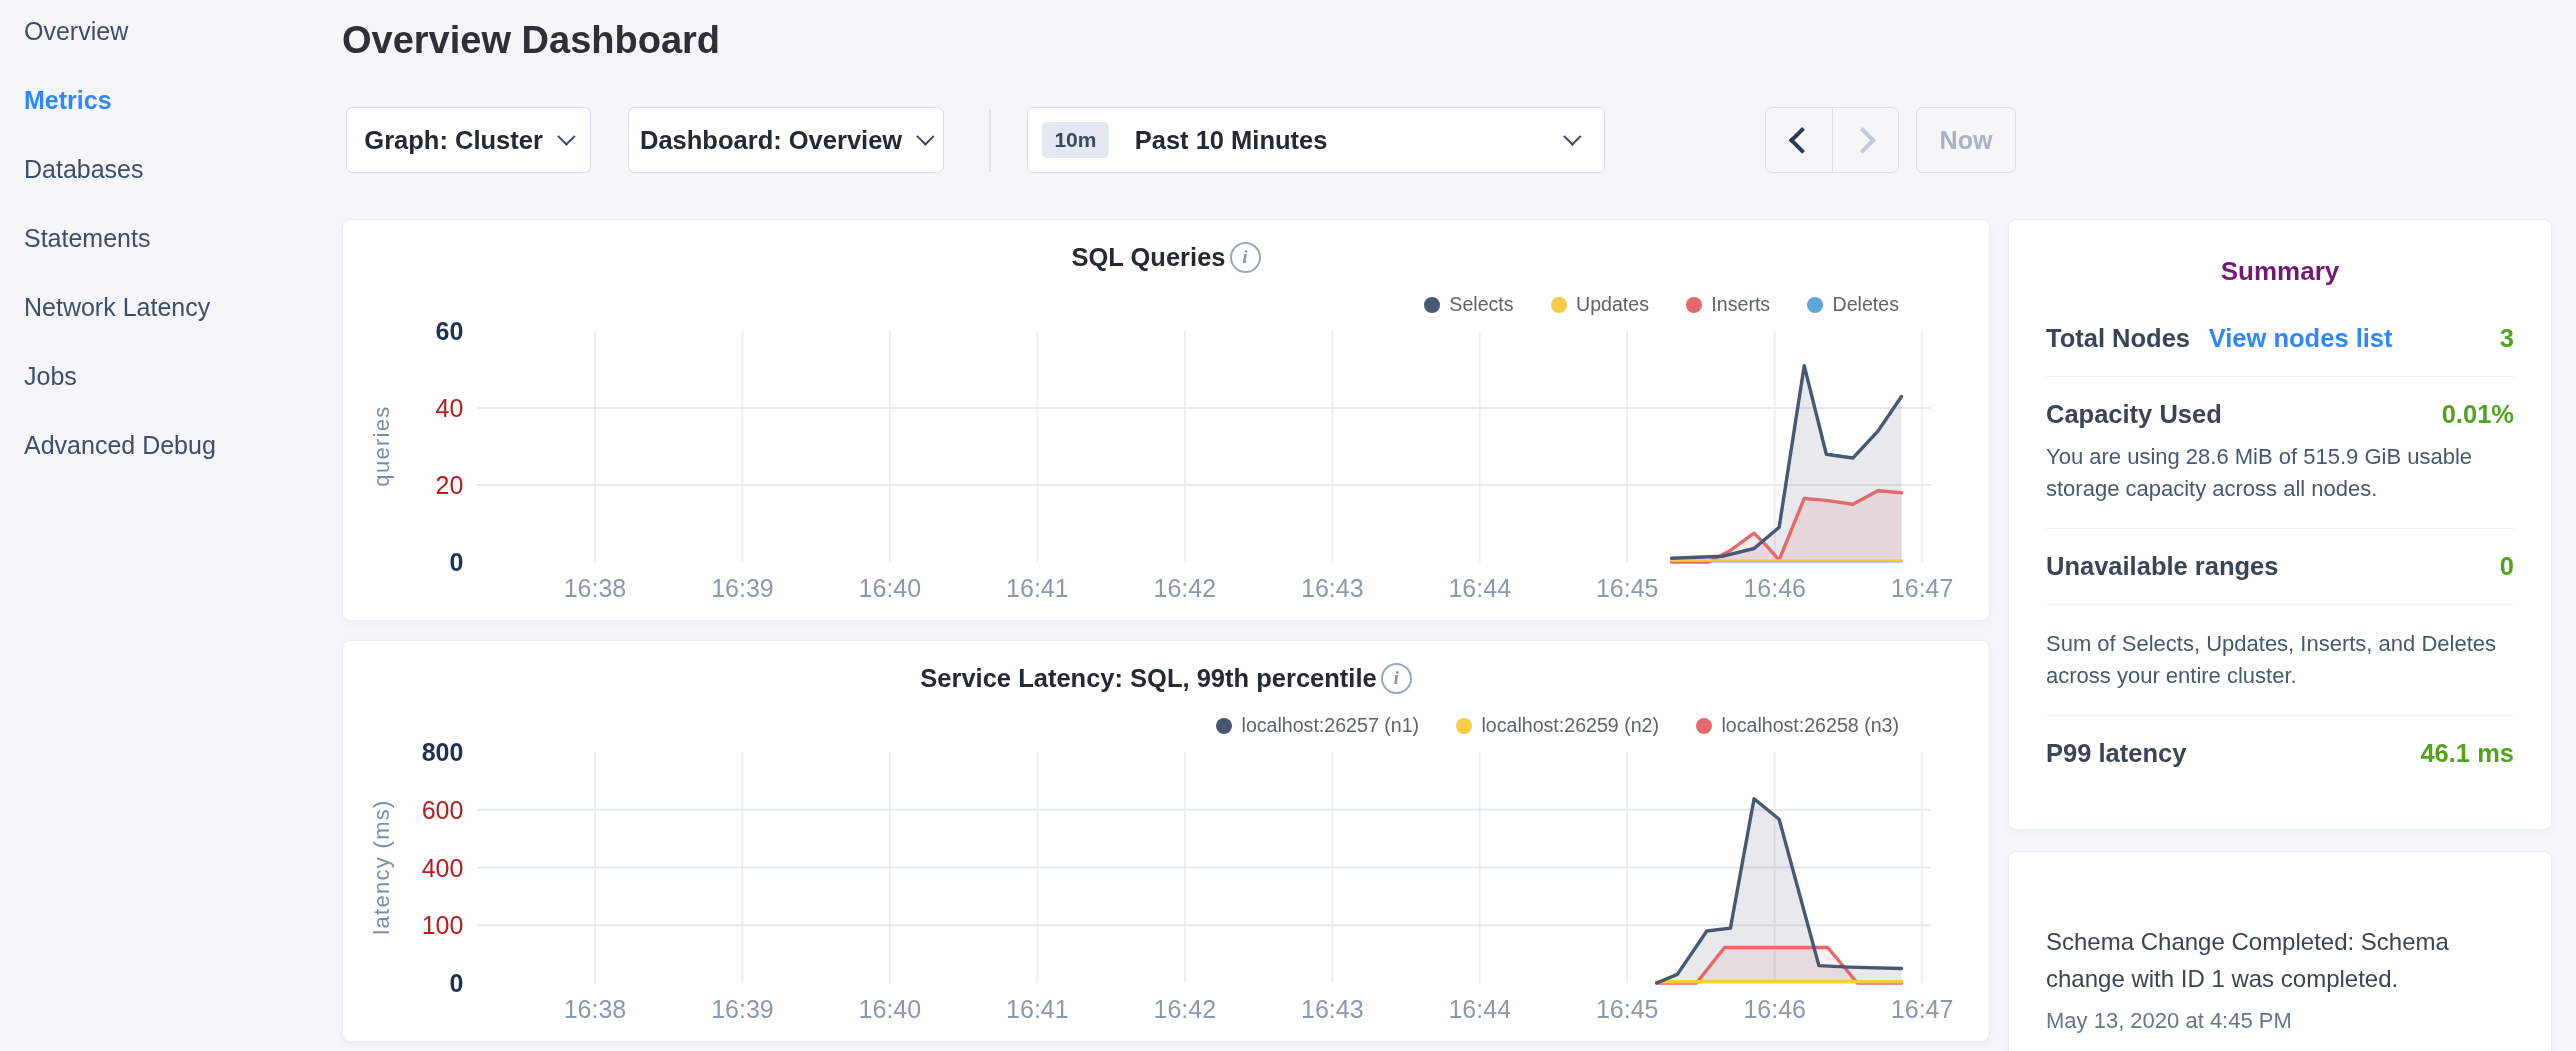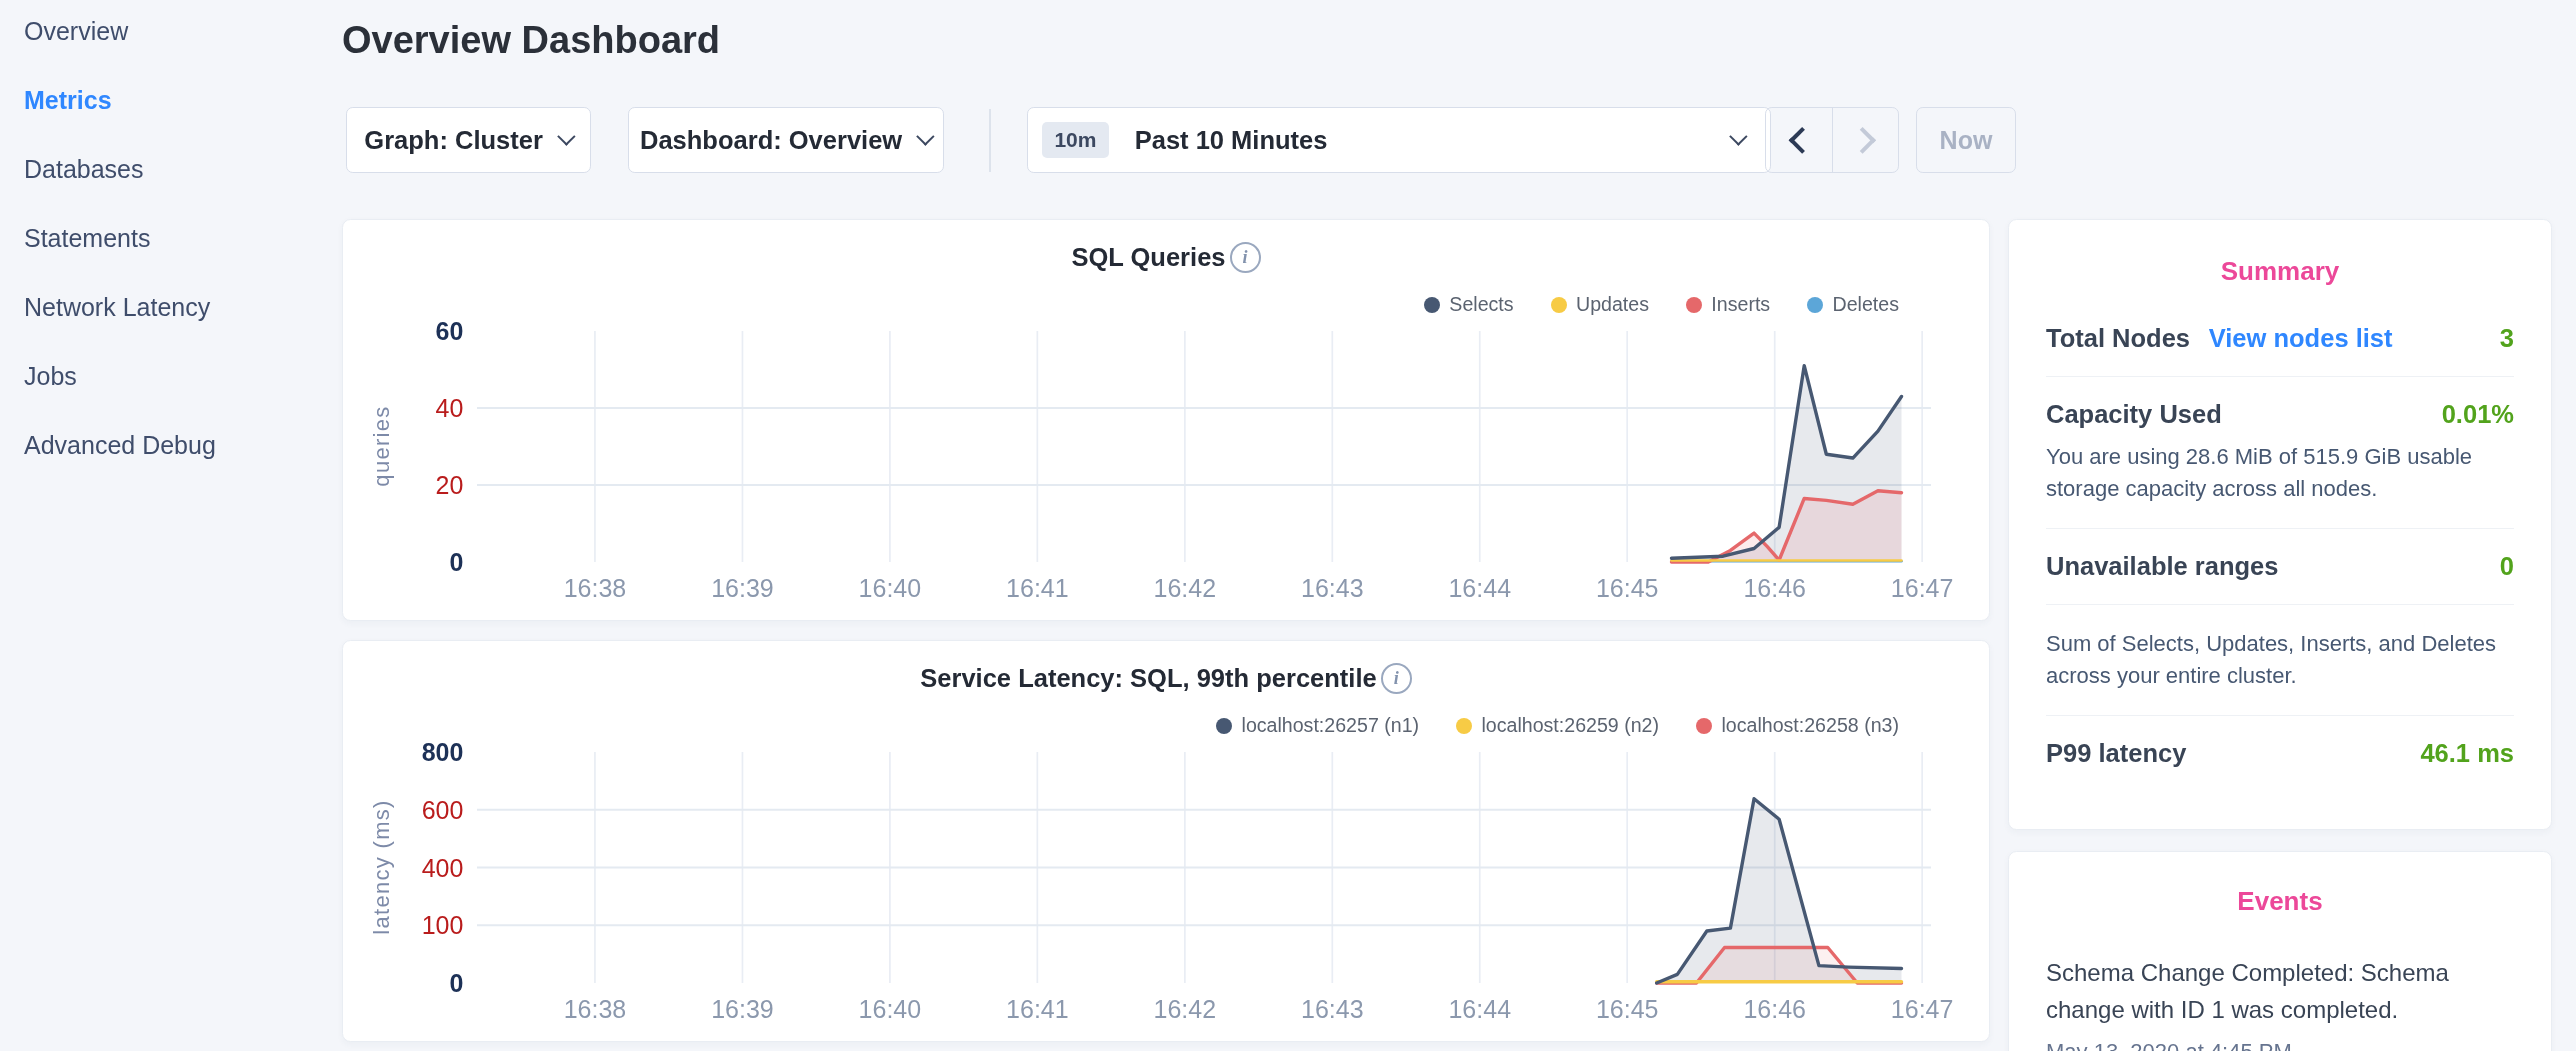--- a/index.html
+++ b/index.html
@@ -27,21 +27,21 @@
   .toolbar > div { position:absolute; top:0; height:66px; }
   .btnbox {
     background:#fff; border:1.7px solid #d8deea; border-radius:6.8px;
     display:flex; align-items:center; justify-content:center; gap:17px;
     font-size:25.5px; font-weight:700; color:#242a35; cursor:pointer;
   }
   .dd-graph { left:4px; width:245px; }
   .dd-dashboard { left:286px; width:316px; }
   .vdivider { left:647px; top:1.7px !important; height:63px !important; width:1.7px; background:#dde3ec; }
   .timebox {
-    left:685px; width:744px; background:#fff; border:1.7px solid #d8deea; border-radius:6.8px;
+    left:685px; width:578px; background:#fff; border:1.7px solid #d8deea; border-radius:6.8px;
     display:flex; align-items:center; padding:0 25.5px 0 13.6px; cursor:pointer;
   }
   .time-badge {
     background:#e4e9f1; border-radius:5.1px; padding:6px 12.8px; font-size:21px; font-weight:700; color:#3c4860;
     margin-right:25.5px;
   }
   .time-label { font-size:25.5px; font-weight:700; color:#242a35; }
   .chev { width:12.8px; height:12.8px; border-right:2.6px solid #3c4860; border-bottom:2.6px solid #3c4860; transform:rotate(45deg); margin-top:-6.8px; }
   .timebox .chev { margin-left:auto; }
   .pager { left:1423px; width:134px; border:1.7px solid #d8deea; border-radius:6.8px; display:flex; }
@@ -86,21 +86,21 @@
   .xlab { position:absolute; top:calc(100% + 12px); transform:translateX(-50%); font-size:25px; color:#8b98ad; white-space:nowrap; }
   .y-title {
     position:absolute; left:39px; top:226px; transform:translate(-50%,-50%) rotate(-90deg);
     font-size:22px; color:#7d8aa8; letter-spacing:1.3px; white-space:nowrap;
   }
 
   
   .right-col { position:absolute; left:1666px; top:0; width:544px; }
   .summary-card { position:relative; width:544px; height:611px; padding:36px 37px 31px;
     background:#fff; border:1.7px solid #e9edf3; border-radius:8.5px; box-shadow:0 2.6px 6.8px rgba(56,76,108,0.04); }
-  .panel-title { font-size:26px; font-weight:700; color:#ec4899; text-align:center; margin:0 0 37px 0; }
+  .panel-title { font-size:26px; font-weight:700; color:#701a75; text-align:center; margin:0 0 37px 0; }
   .sum-row { display:flex; align-items:baseline; font-size:25.5px; font-weight:700; }
   .sum-label { color:#394455; }
   .sum-link { color:#2f87ff; margin-left:18.7px; cursor:pointer; }
   .sum-value { margin-left:auto; color:#52a31c; white-space:nowrap; }
   .sum-sub { font-size:22px; font-weight:400; color:#475872; line-height:1.45; margin:12px 0 0 0; }
   .sum-div { border:none; border-top:1.7px solid #eef1f5; margin:23px 0; }
 
   .events-card { position:absolute; top:632px; width:544px; height:323px; padding:34px 37px;
     background:#fff; border:1.7px solid #e9edf3; border-radius:8.5px; box-shadow:0 2.6px 6.8px rgba(56,76,108,0.04); overflow:hidden; }
   .event-text { font-size:24px; color:#394455; line-height:1.55; margin:37px 0 0 0; }
@@ -299,21 +299,20 @@
             <hr class="sum-div">
             <p class="sum-sub">Sum of Selects, Updates, Inserts, and Deletes across your entire cluster.</p>
             <hr class="sum-div">
             <div class="sum-row">
               <span class="sum-label">P99 latency</span>
               <span class="sum-value">46.1 ms</span>
             </div>
           </div>
       </div>
       <div class="events-card">
-        <p class="panel-title" style="margin-bottom:0">Events</p>
         <div id="events-list">
             <p class="event-text">Schema Change Completed: Schema change with ID 1 was completed.</p>
             <p class="event-time">May 13, 2020 at 4:45 PM</p>
           </div>
       </div>
     </div>
 
   </div>
 </div>
 

